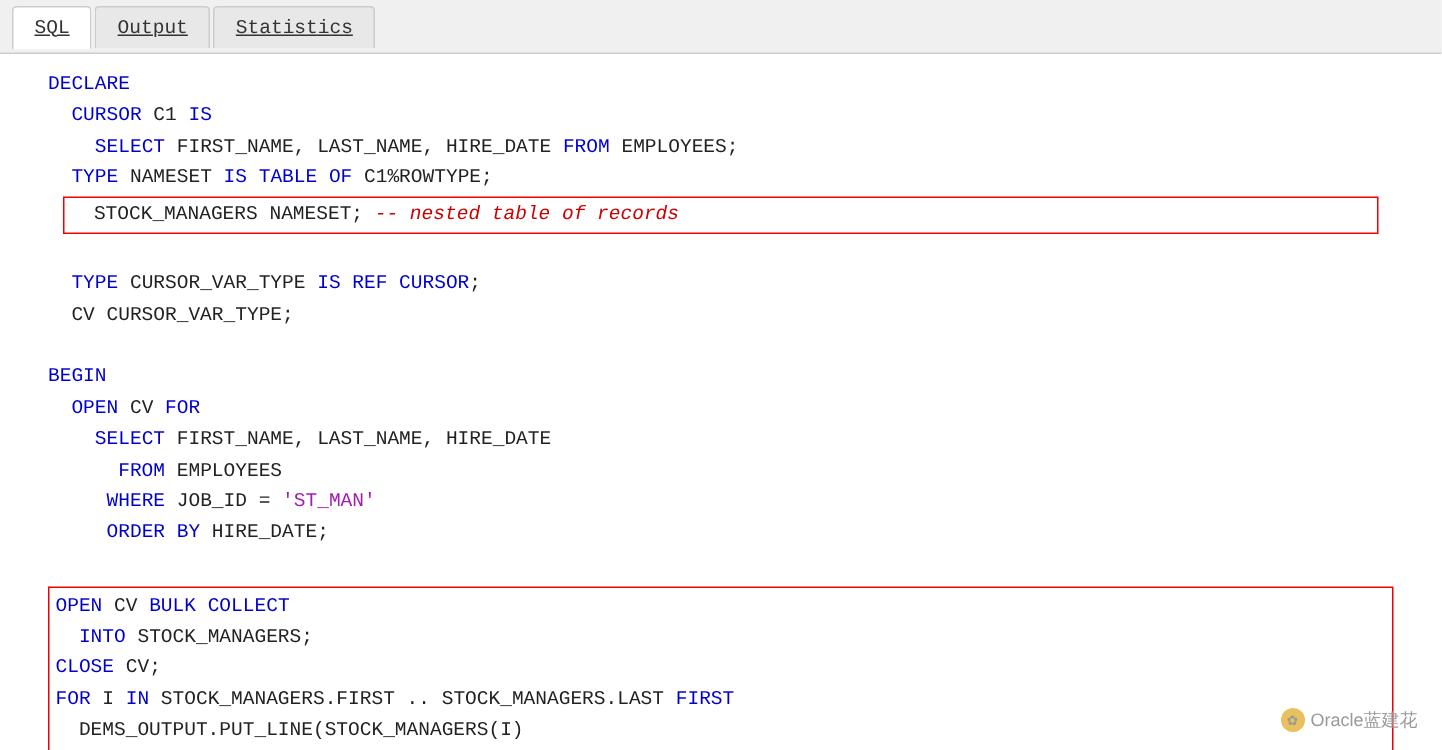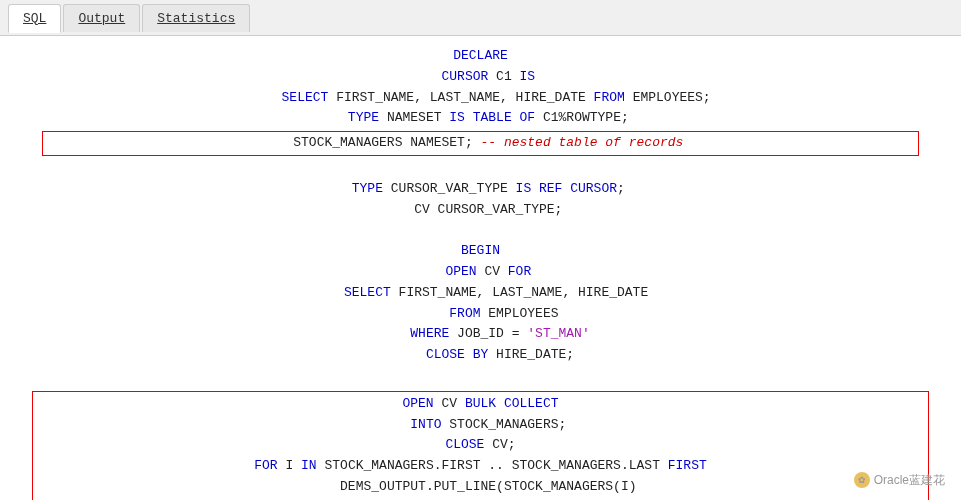--- a/index.html
+++ b/index.html
@@ -43,21 +43,20 @@
 
     .code-area {
       background: #fff;
       padding: 10px 32px;
       height: calc(500px - 36px);
       overflow-y: auto;
       font-size: 13px;
       line-height: 1.6;
       color: #222;
       position: relative;
-      text-align: center;
     }
 
     .code-line {
       white-space: pre;
       display: block;
       position: relative;
     }
 
     .kw { color: #0000cc; font-weight: normal; }
     .comment { color: #cc0000; font-style: italic; }
@@ -123,21 +122,21 @@
   <span class="code-line"> </span>
   <span class="code-line">  <span class="kw">TYPE</span> CURSOR_VAR_TYPE <span class="kw">IS REF CURSOR</span>;</span>
   <span class="code-line">  CV CURSOR_VAR_TYPE;</span>
   <span class="code-line"> </span>
 
   <span class="code-line"><span class="kw">BEGIN</span></span>
   <span class="code-line">  <span class="kw">OPEN</span> CV <span class="kw">FOR</span></span>
   <span class="code-line">    <span class="kw">SELECT</span> FIRST_NAME, LAST_NAME, HIRE_DATE</span>
   <span class="code-line">      <span class="kw">FROM</span> EMPLOYEES</span>
   <span class="code-line">     <span class="kw">WHERE</span> JOB_ID = <span class="str">'ST_MAN'</span></span>
-  <span class="code-line">     <span class="kw">CLOSE BY</span> HIRE_DATE;</span>
+  <span class="code-line">     <span class="kw">ORDER BY</span> HIRE_DATE;</span>
   <span class="code-line"> </span>
 
   <div class="box-red-block">
     <span class="code-line"><span class="kw">OPEN</span> CV <span class="kw">BULK COLLECT</span></span>
     <span class="code-line">  <span class="kw">INTO</span> STOCK_MANAGERS;</span>
     <span class="code-line"><span class="kw">CLOSE</span> CV;</span>
     <span class="code-line"><span class="kw">FOR</span> I <span class="kw">IN</span> STOCK_MANAGERS.FIRST .. STOCK_MANAGERS.LAST <span class="kw">FIRST</span></span>
     <span class="code-line">  DEMS_OUTPUT.PUT_LINE(STOCK_MANAGERS(I)</span>
     <span class="code-line">                .HIRE_DATE || <span class="str">' '</span> || STOCK_MANAGERS(I).LAST_NAME || <span class="str">', '</span> || STOCK_MANAGERS(I)</span>
 

